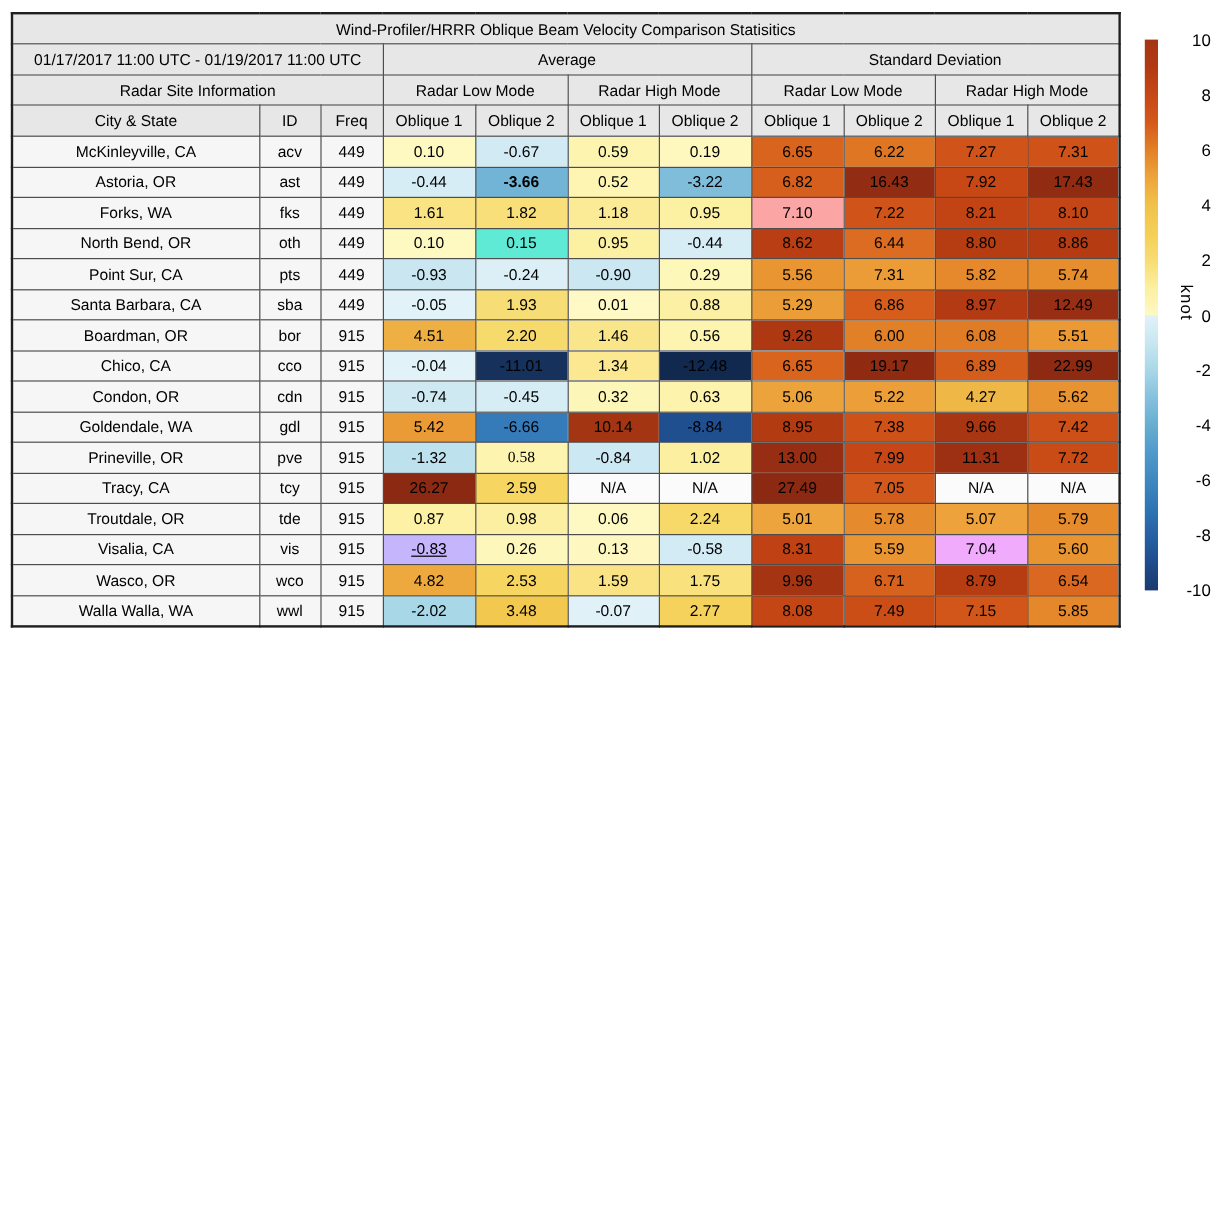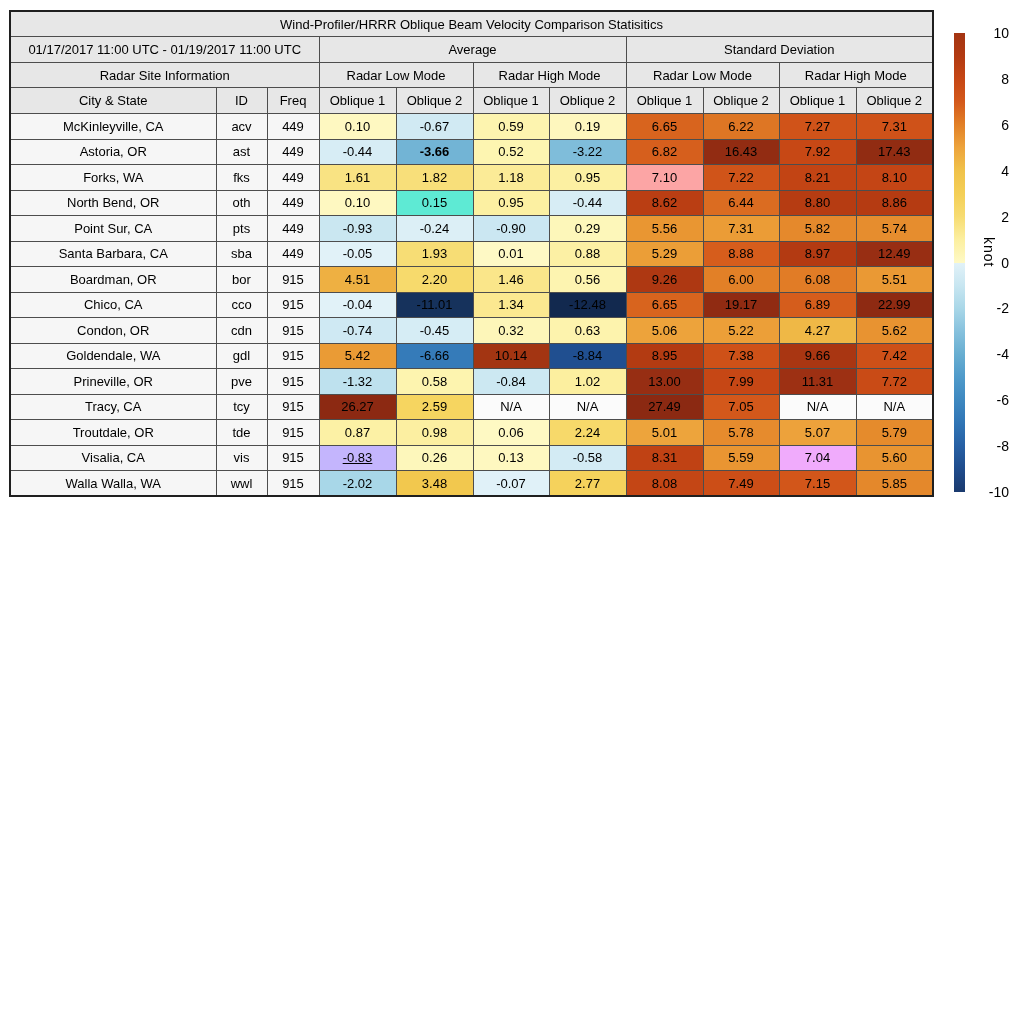--- a/index.html
+++ b/index.html
@@ -140,21 +140,21 @@
         </tr>
         <tr>
           <td class="info">Santa Barbara, CA</td>
           <td class="info">sba</td>
           <td class="info">449</td>
           <td style="background: rgb(225, 242, 248);">-0.05</td>
           <td style="background: rgb(247, 221, 117);">1.93</td>
           <td style="background: rgb(254, 249, 197);">0.01</td>
           <td style="background: rgb(252, 240, 164);">0.88</td>
           <td style="background: rgb(235, 158, 55);">5.29</td>
-          <td style="background: rgb(214, 93, 28);">8.88</td>
+          <td style="background: rgb(214, 93, 28);">6.86</td>
           <td style="background: rgb(179, 58, 18);">8.97</td>
           <td style="background: rgb(152, 46, 19);">12.49</td>
         </tr>
         <tr>
           <td class="info">Boardman, OR</td>
           <td class="info">bor</td>
           <td class="info">915</td>
           <td style="background: rgb(238, 176, 66);">4.51</td>
           <td style="background: rgb(247, 218, 108);">2.20</td>
           <td style="background: rgb(250, 230, 138);">1.46</td>
@@ -201,21 +201,21 @@
           <td style="background: rgb(179, 59, 18);">8.95</td>
           <td style="background: rgb(206, 81, 24);">7.38</td>
           <td style="background: rgb(169, 54, 18);">9.66</td>
           <td style="background: rgb(205, 80, 24);">7.42</td>
         </tr>
         <tr>
           <td class="info">Prineville, OR</td>
           <td class="info">pve</td>
           <td class="info">915</td>
           <td style="background: rgb(190, 225, 238);">-1.32</td>
-          <td style="background: rgb(253, 244, 175);">0.58</td>
+          <td style="background: rgb(253, 244, 175); font-family: Liberation Serif, serif;">0.58</td>
           <td style="background: rgb(204, 232, 242);">-0.84</td>
           <td style="background: rgb(252, 239, 159);">1.02</td>
           <td style="background: rgb(151, 46, 19);">13.00</td>
           <td style="background: rgb(198, 71, 21);">7.99</td>
           <td style="background: rgb(157, 48, 19);">11.31</td>
           <td style="background: rgb(201, 75, 22);">7.72</td>
         </tr>
         <tr>
           <td class="info">Tracy, CA</td>
           <td class="info">tcy</td>
@@ -247,20 +247,33 @@
           <td class="info">vis</td>
           <td class="info">915</td>
           <td style="background: #c4b5fd; text-decoration: underline;">-0.83</td>
           <td style="background: rgb(253, 247, 187);">0.26</td>
           <td style="background: rgb(254, 248, 192);">0.13</td>
           <td style="background: rgb(211, 235, 244);">-0.58</td>
           <td style="background: rgb(192, 66, 20);">8.31</td>
           <td style="background: rgb(233, 149, 50);">5.59</td>
           <td style="background: #f0abfc;">7.04</td>
           <td style="background: rgb(232, 148, 49);">5.60</td>
+        </tr>
+        <tr>
+          <td class="info">Wasco, OR</td>
+          <td class="info">wco</td>
+          <td class="info">915</td>
+          <td style="background: rgb(237, 168, 62);">4.82</td>
+          <td style="background: rgb(246, 214, 97);">2.53</td>
+          <td style="background: rgb(249, 227, 132);">1.59</td>
+          <td style="background: rgb(249, 225, 125);">1.75</td>
+          <td style="background: rgb(165, 53, 18);">9.96</td>
+          <td style="background: rgb(215, 98, 30);">6.71</td>
+          <td style="background: rgb(182, 60, 18);">8.79</td>
+          <td style="background: rgb(218, 104, 32);">6.54</td>
         </tr>
         <tr>
           <td class="info">Walla Walla, WA</td>
           <td class="info">wwl</td>
           <td class="info">915</td>
           <td style="background: rgb(168, 215, 232);">-2.02</td>
           <td style="background: rgb(242, 200, 78);">3.48</td>
           <td style="background: rgb(224, 241, 248);">-0.07</td>
           <td style="background: rgb(245, 210, 92);">2.77</td>
           <td style="background: rgb(196, 70, 21);">8.08</td>

